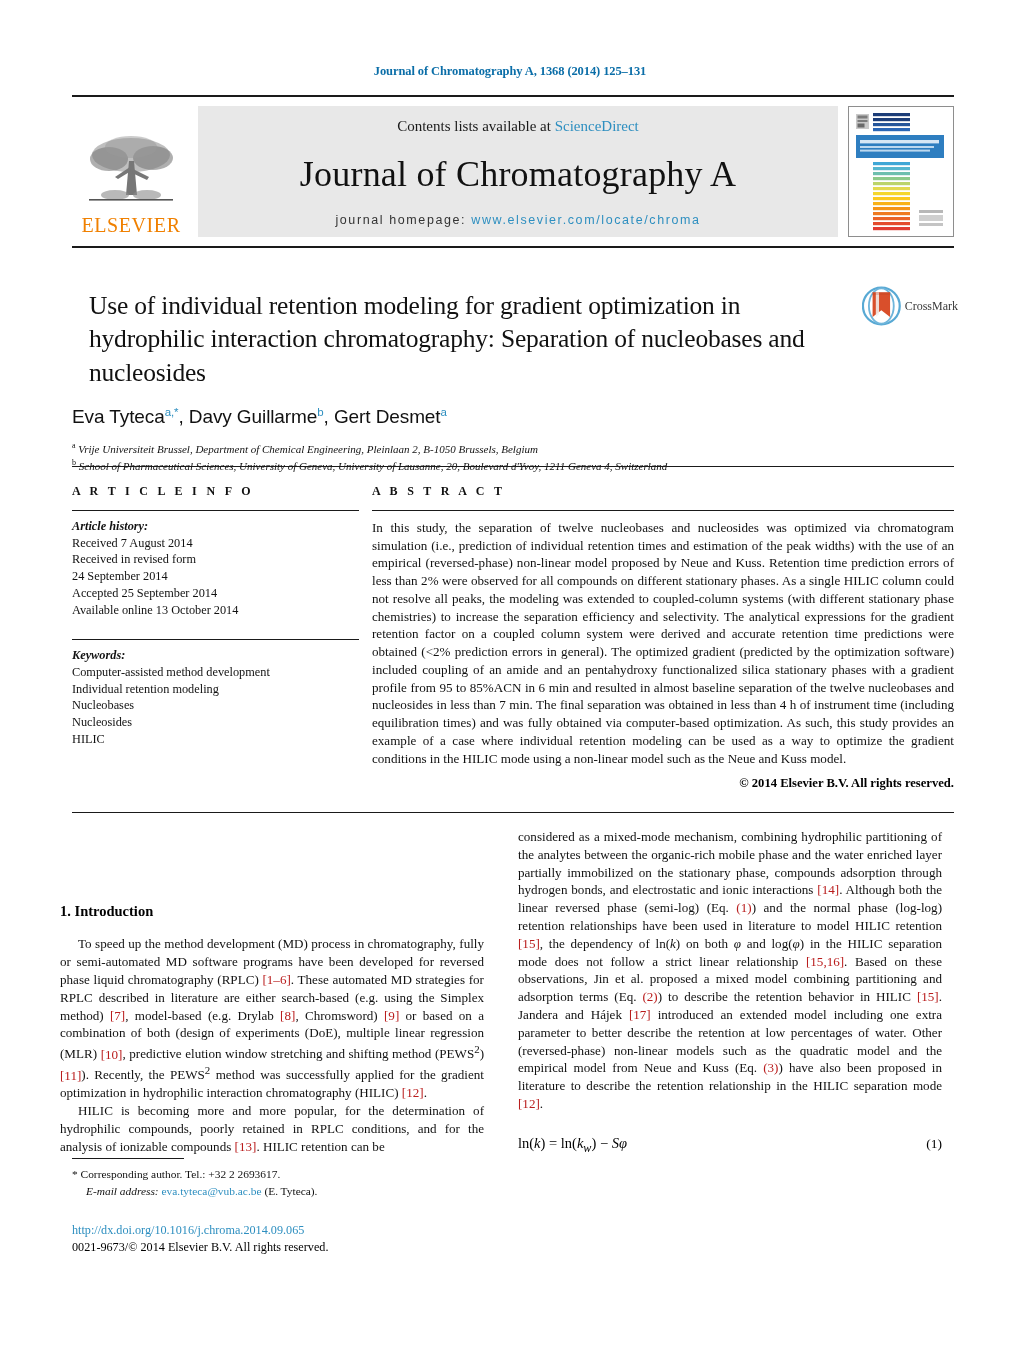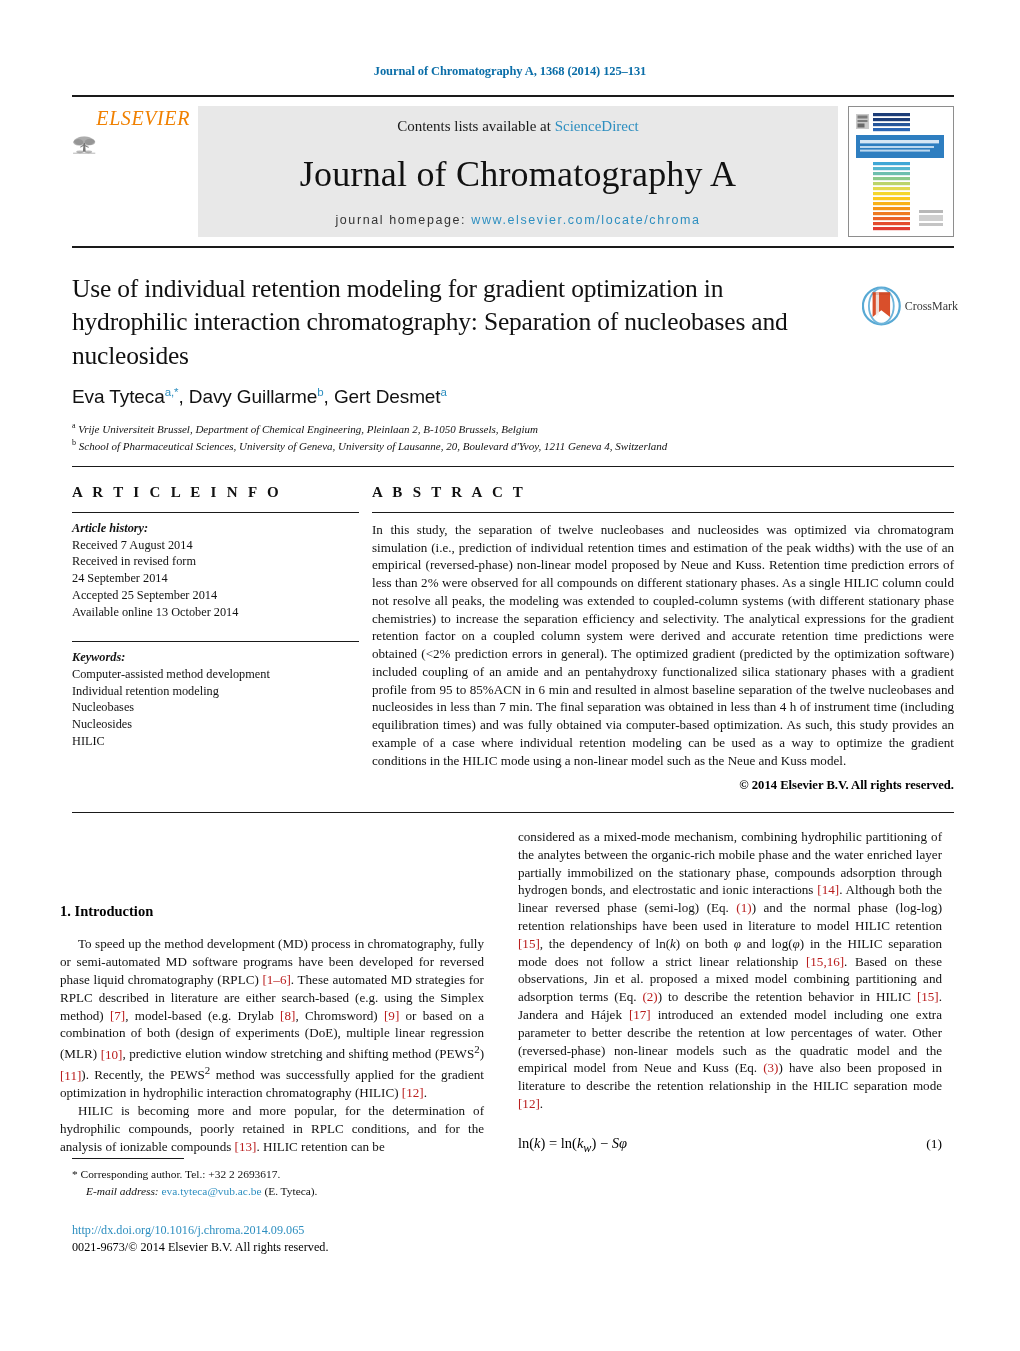--- a/index.html
+++ b/index.html
@@ -46,24 +46,24 @@
     border-bottom: 2.5px solid #1a1a1a;
     padding: 9px 0 9px 0;
     display: flex;
     align-items: stretch;
     box-sizing: border-box;
   }
   .elsevier-logo {
     width: 118px;
     flex: 0 0 118px;
     display: flex;
-    flex-direction: row;
+    flex-direction: column;
+    align-items: center;
     justify-content: flex-end;
     padding-bottom: 2px;
-    font-style: italic;
   }
   .tree-svg { display:block; }
   .elsevier-word {
     font-family: "Liberation Serif", serif;
     font-size: 20px;
     letter-spacing: 0.6px;
     color: #f08000;
     font-weight: 400;
     line-height: 1;
     margin-top: 2px;
@@ -112,21 +112,21 @@
     position: absolute;
     left: 72px;
     top: 272px;
     width: 770px;
   }
   .paper-title {
     font-family: "Liberation Serif", serif;
     font-size: 25.5px;
     line-height: 1.31;
     color: #111;
-    margin: 0;
+    margin: 17px;
     font-weight: 400;
     letter-spacing: -0.2px;
   }
   .authors {
     margin-top: 14px;
     font-family: Liberation Sans, sans-serif;
     font-size: 19px;
     color: #111;
     letter-spacing: -0.1px;
   }
@@ -172,21 +172,21 @@
     width: 882px;
     display: flex;
   }
   .col-info { flex: 0 0 287px; }
   .col-gap  { flex: 0 0 13px; }
   .col-abs  { flex: 1 1 auto; }
 
   .sechead {
     font-family: "Liberation Serif", serif;
     font-weight: bold;
-    font-size: 15px;
+    font-size: 12px;
     letter-spacing: 3.3px;
     color: #111;
     margin-bottom: 11px;
   }
   .hr-thin { border-top: 1.2px solid #1a1a1a; }
   .info-body {
     font-family: "Liberation Serif", serif;
     font-size: 12.3px;
     line-height: 1.36;
     padding-top: 7px;

